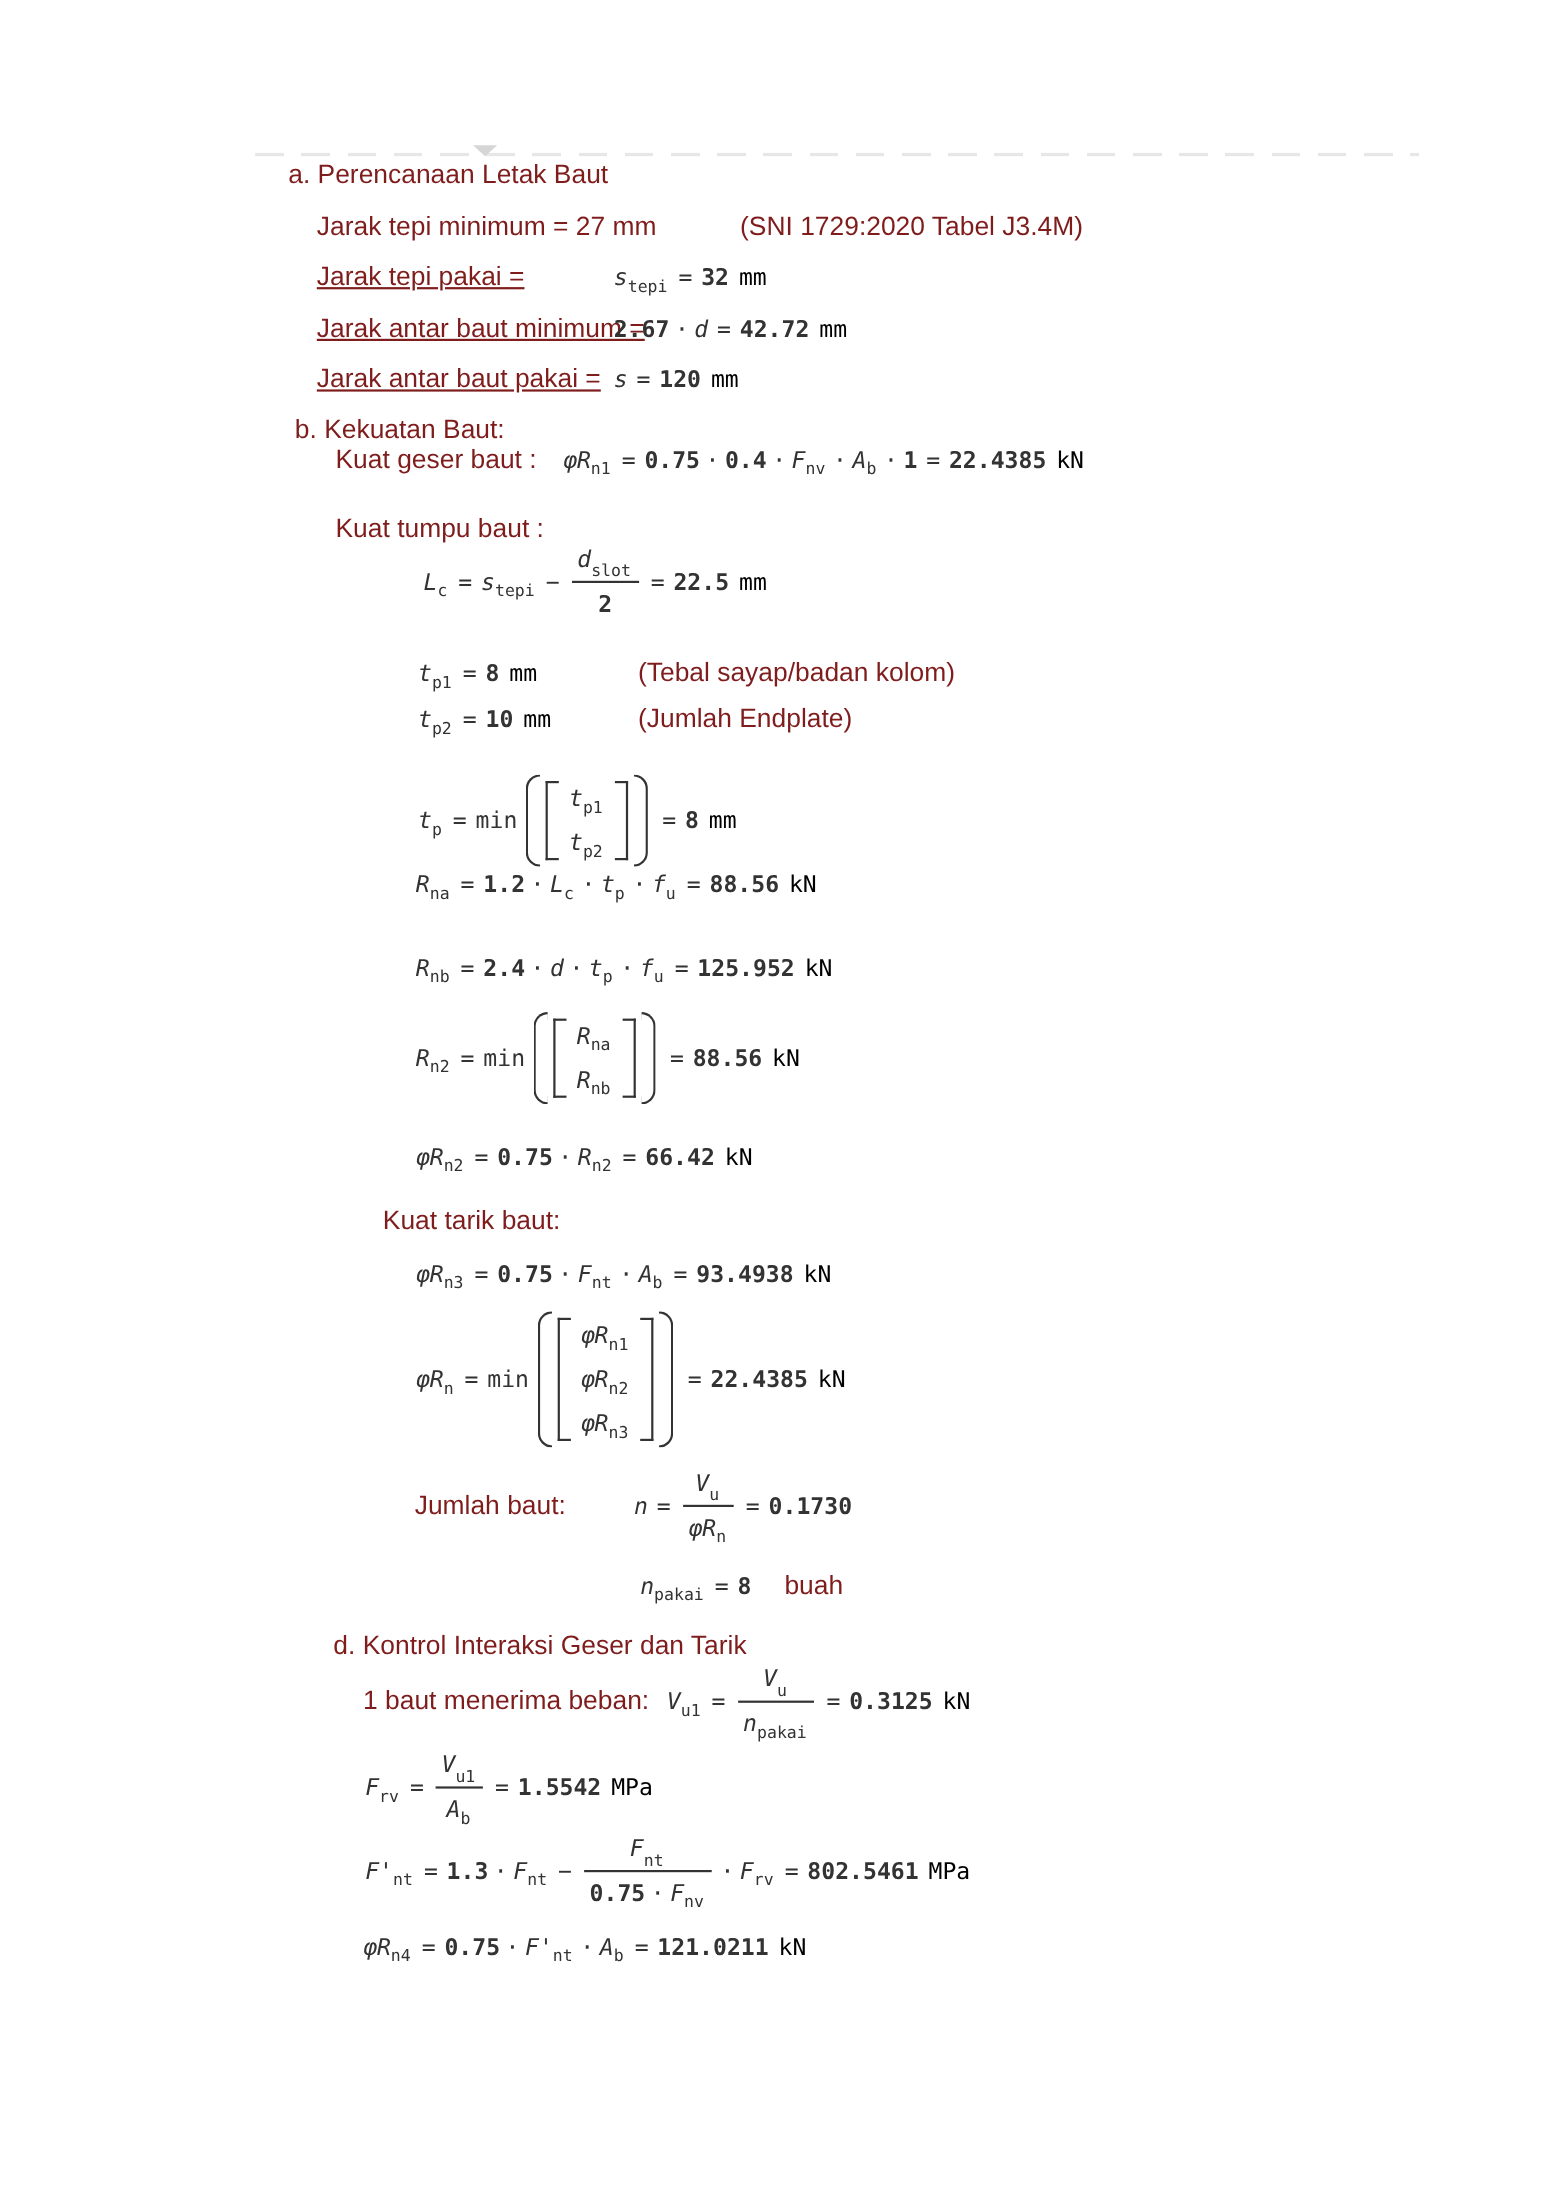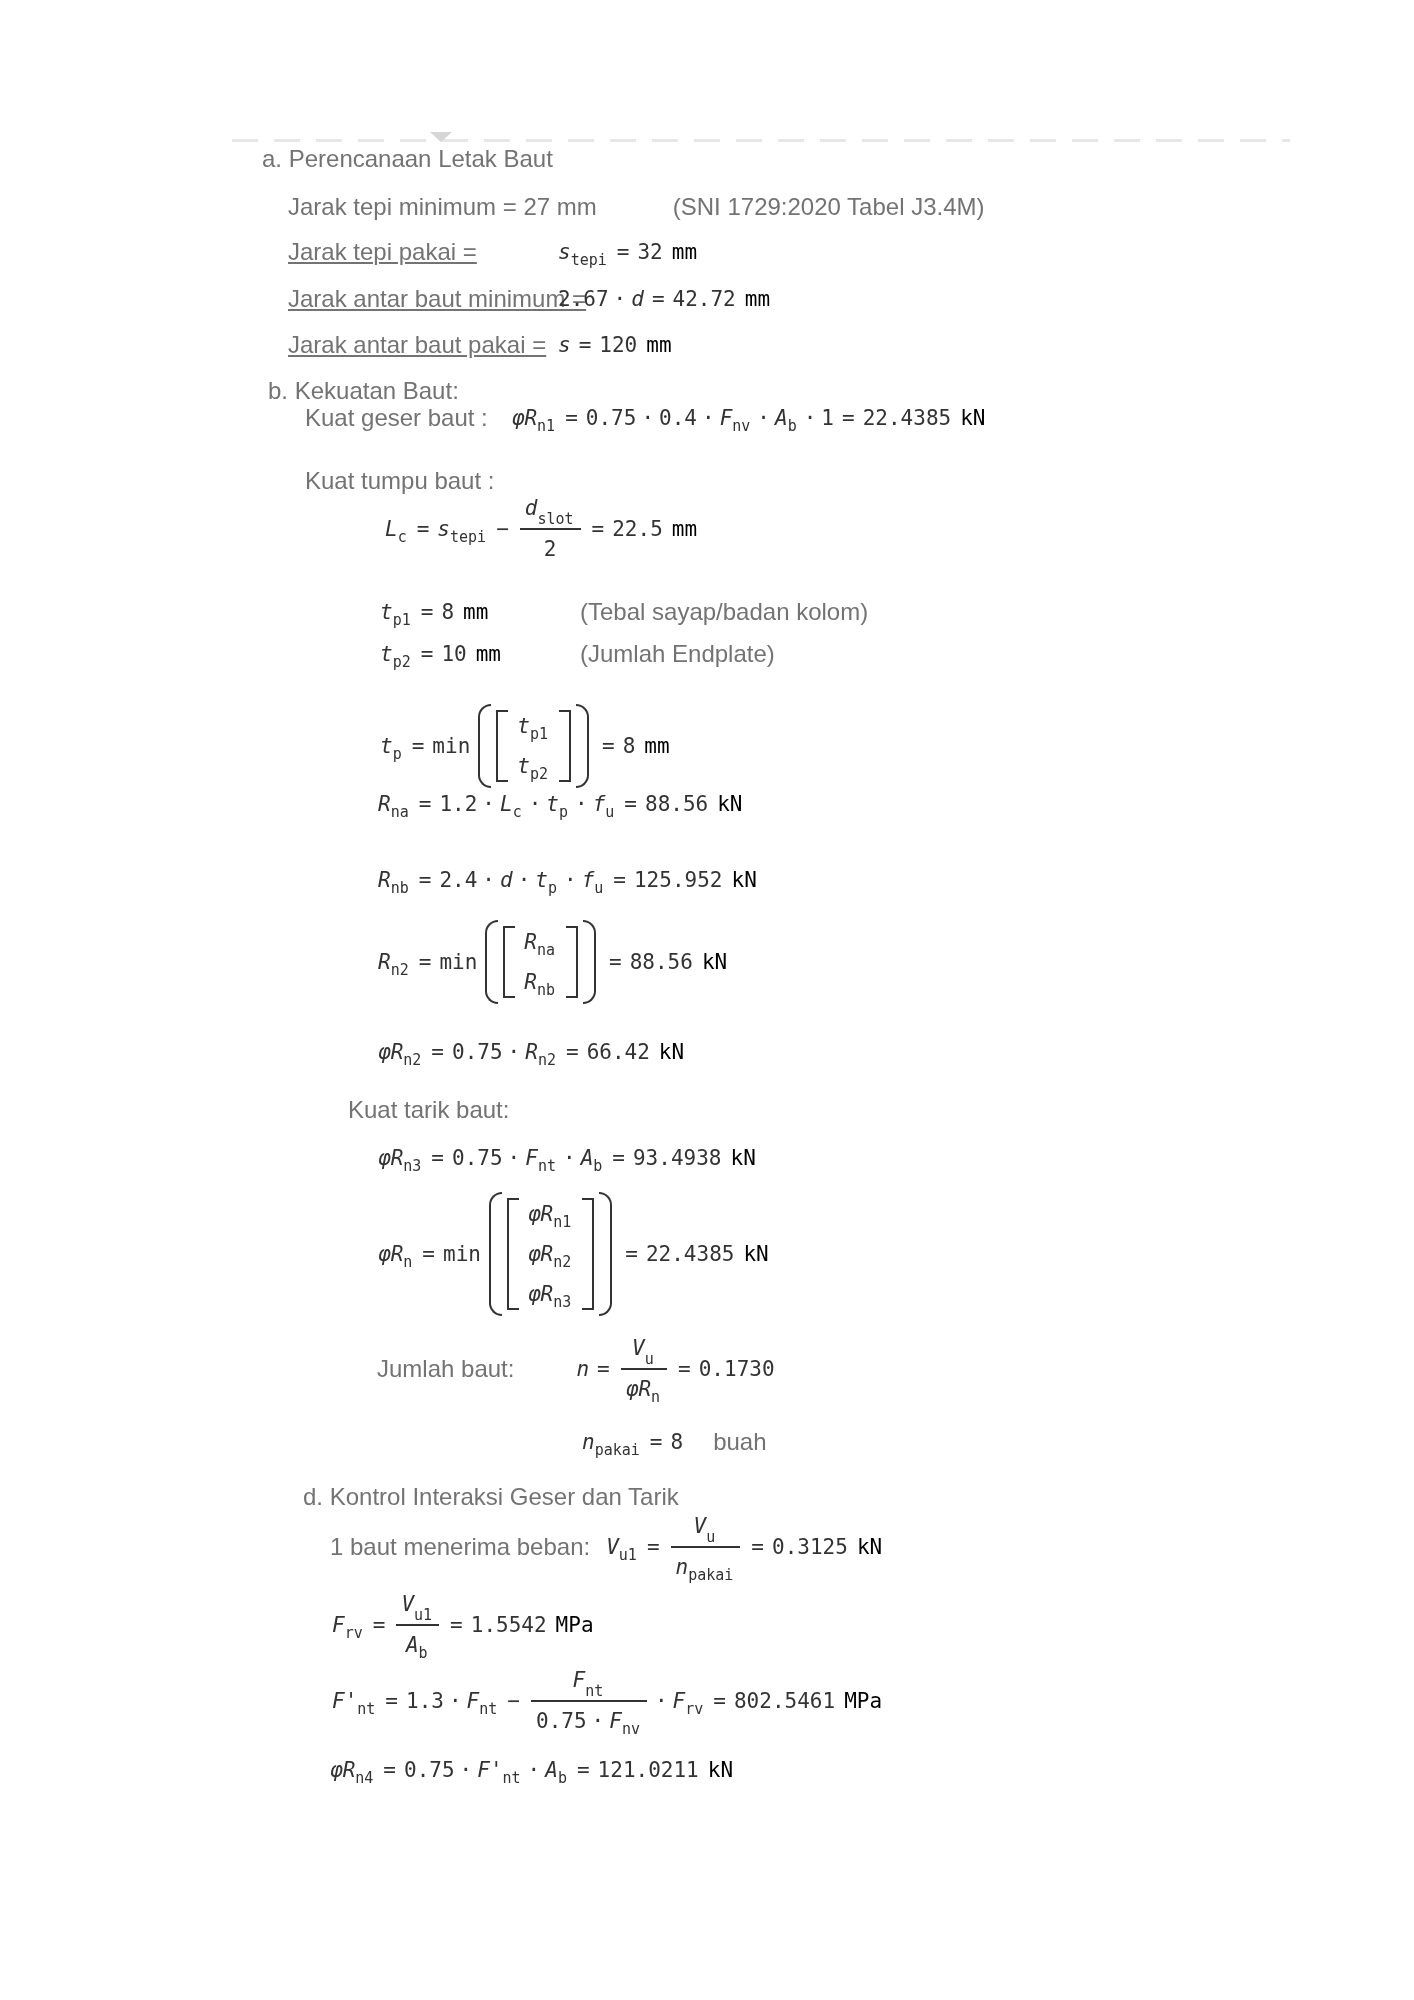--- a/index.html
+++ b/index.html
@@ -1,26 +1,26 @@
 <!DOCTYPE html>
 <html><head>
 <meta charset="utf-8">
 <style>
   html,body{margin:0;padding:0;}
   body{width:1414px;height:2000px;background:#ffffff;position:relative;overflow:hidden;}
   .line{position:absolute;white-space:nowrap;display:flex;align-items:center;}
-  .lbl{font:24px "Liberation Sans",sans-serif;color:#737373;}
+  .lbl{font:24px "Liberation Sans",sans-serif;color:#7f1d1d;}
   .w270{display:inline-block;width:270px;text-decoration:underline;}
   .w200{display:inline-flex;width:200px;}
   .math{font-family:"DejaVu Sans Mono",monospace;font-size:21px;color:#333333;display:inline-flex;align-items:center;}
   .mv{font-style:italic;display:inline-block;}
   .ms{display:inline-block;font-size:15px;transform:translateY(8px);margin-right:2px;}
   .mo{display:inline-block;margin:0 8px;}
   .dot{margin:0 5px;}
-  .mn{display:inline-block;}
+  .mn{display:inline-block;font-weight:bold;}
   .mk{display:inline-block;margin-right:3px;}
   .mu{display:inline-block;color:#000000;margin-left:9px;}
   .frac{display:inline-flex;flex-direction:column;align-items:center;margin:0 3px;}
   .fnum{display:inline-flex;align-items:flex-end;justify-content:center;padding:0 5px 8px;}
   .fbar{height:2px;background:#333333;width:100%;}
   .fden{display:inline-flex;align-items:center;justify-content:center;padding:7px 5px 0;}
   .mat{display:inline-flex;align-items:stretch;margin:0 5px;}
   .pl{width:11px;border:2px solid #333;border-right:none;border-radius:18px 0 0 18px;}
   .pr{width:11px;border:2px solid #333;border-left:none;border-radius:0 18px 18px 0;}
   .bl{width:10px;border:2px solid #333;border-right:none;margin:6px 0 6px 5px;}

